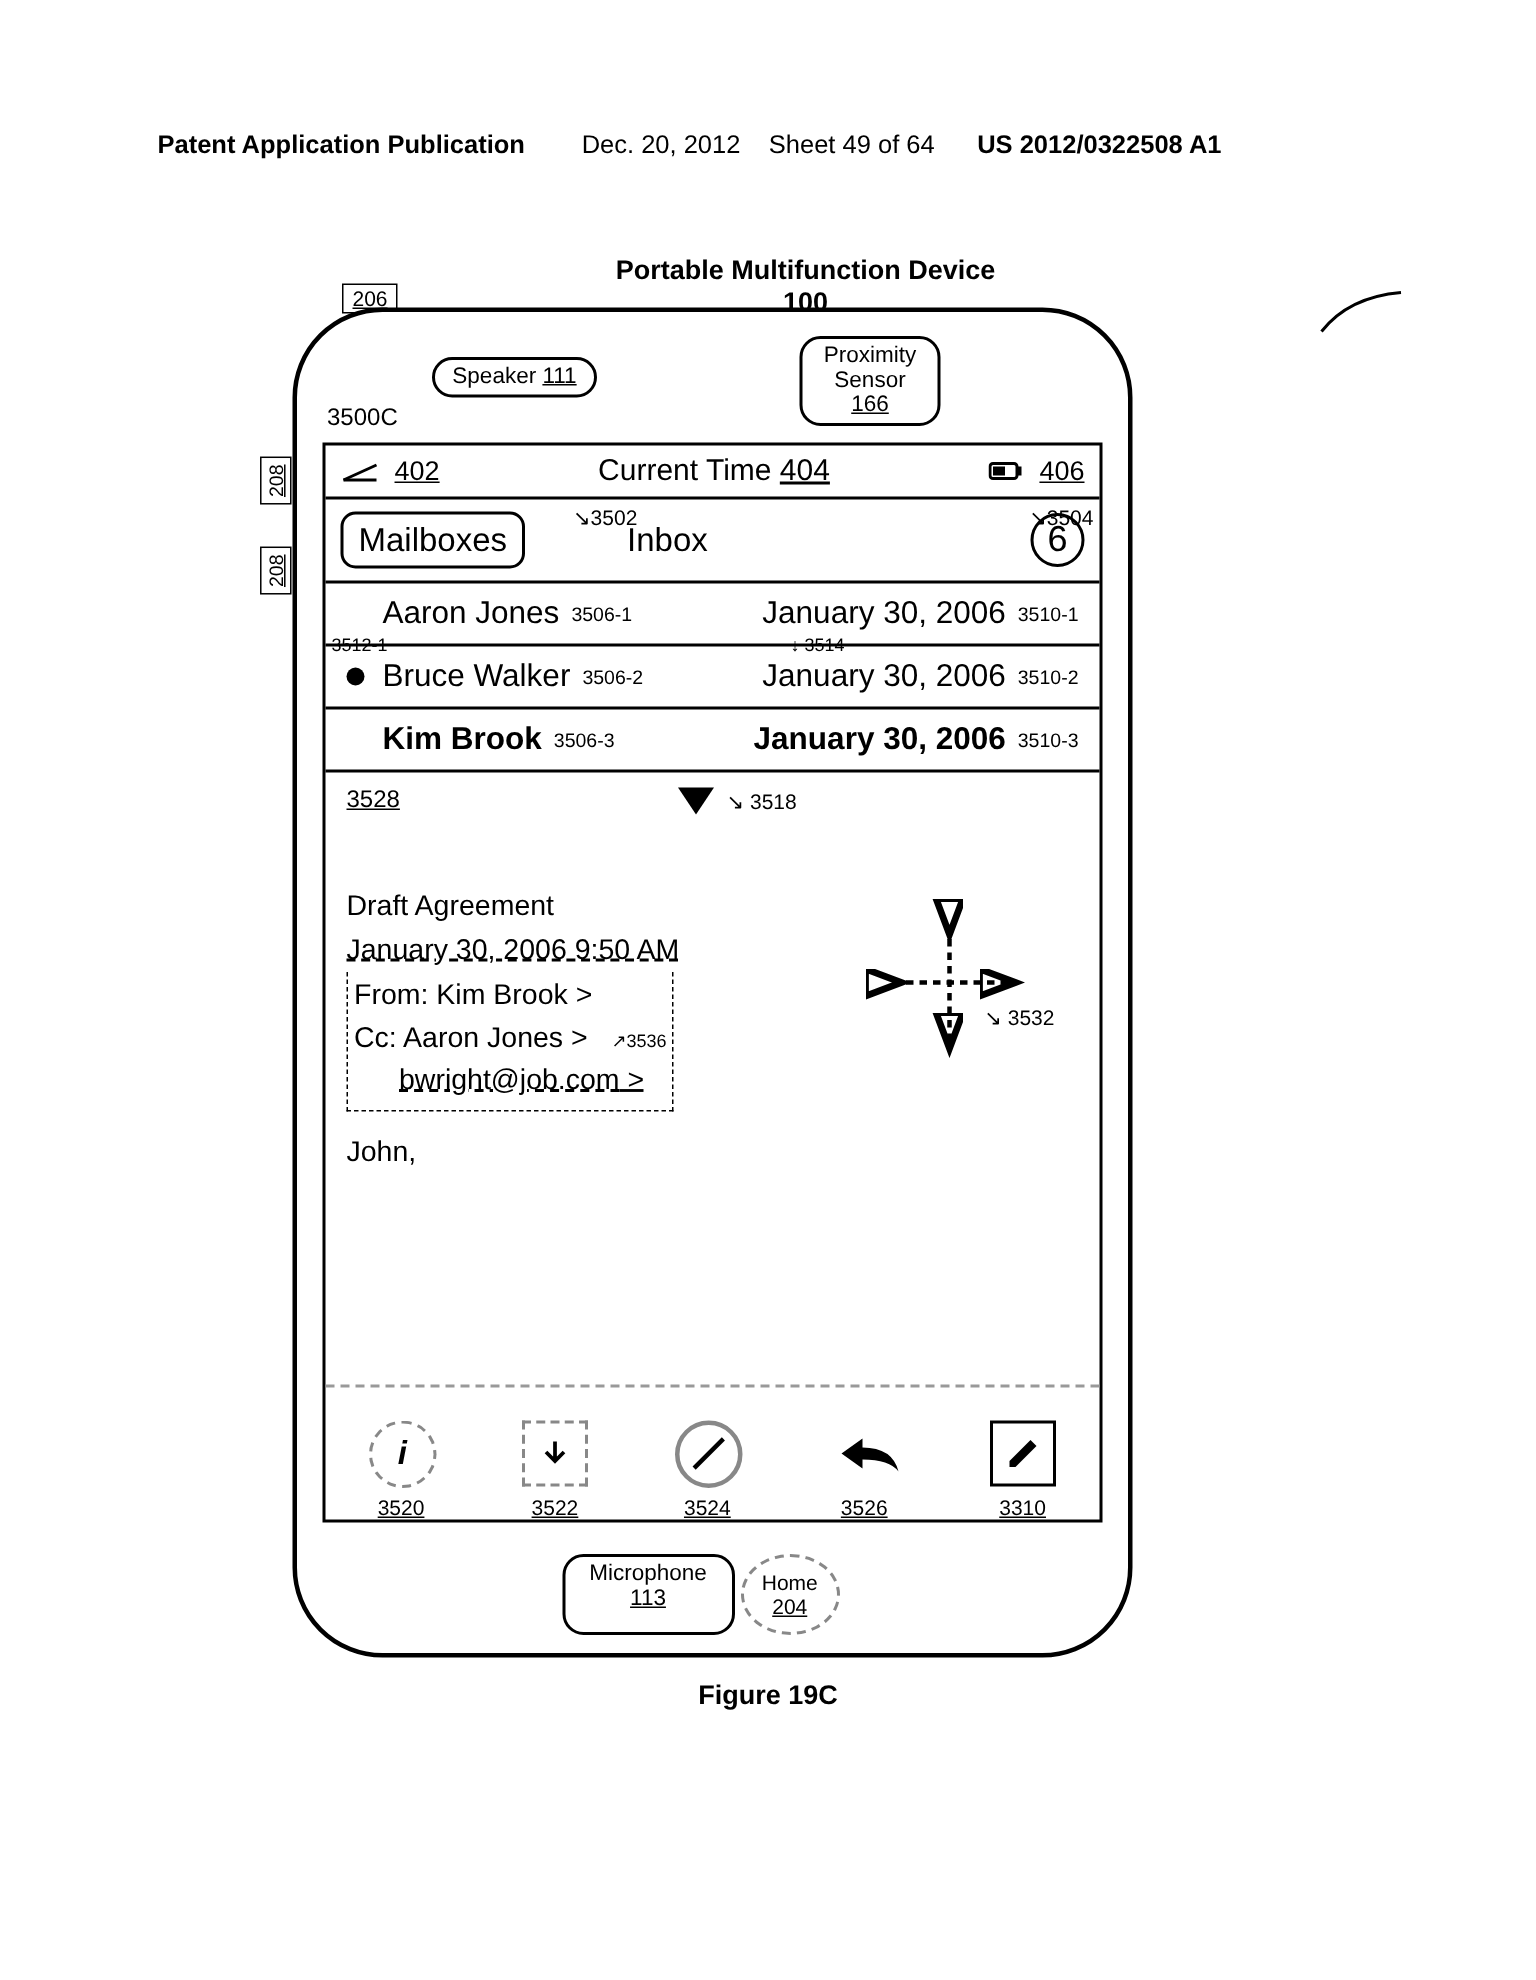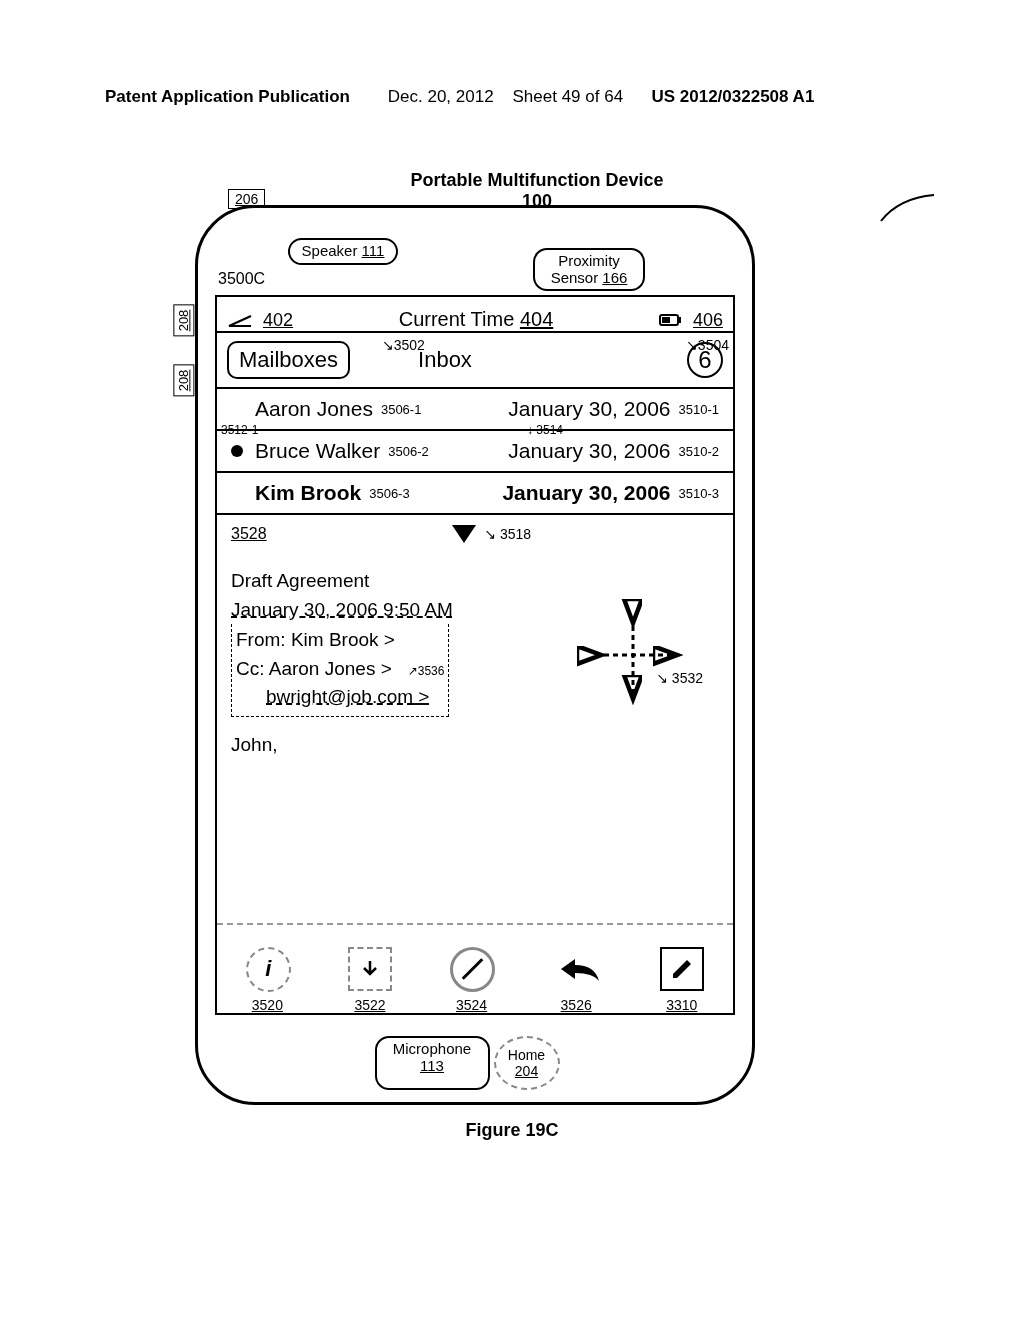--- a/index.html
+++ b/index.html
@@ -44,34 +44,34 @@
     border: 2px solid #000;
     border-radius: 14px;
     padding: 3px 8px;
     font-size: 15px;
     text-align: center;
     background: #fff;
     line-height: 1.1;
   }
   .speaker-pill { left: 90px; top: 30px; width: 110px; }
   .optical-pill { left: 215px; top: 24px; width: 95px; }
-  .proximity-pill { left: 335px; top: 40px; width: 112px; }
+  .proximity-pill { left: 335px; top: 16px; width: 94px; }
   .underline { text-decoration: underline; }
   .label-3500c {
     position: absolute; left: 20px; top: 62px; font-size: 16px;
   }
   .screen {
     position: absolute;
     left: 17px; right: 17px;
     top: 87px; height: 720px;
     border: 2px solid #000;
     background: #fff;
   }
   .status-bar {
-    height: 36px; display: flex; align-items: flex-end;
+    height: 36px; display: flex; align-items: center;
     justify-content: space-between;
     padding: 0 10px;
     font-size: 18px;
     border-bottom: 2px solid #000;
   }
   .signal-icon { display:inline-block; vertical-align: middle; }
   .title-row {
     height: 56px;
     border-bottom: 2px solid #000;
     display: flex; align-items: center;
@@ -110,21 +110,21 @@
     position: relative;
   }
   .ref-3528 { text-decoration: underline; font-size: 16px; }
   .triangle-down {
     display:inline-block;
     width:0;height:0;
     border-left:12px solid transparent;
     border-right:12px solid transparent;
     border-top:18px solid #000;
   }
-  .msg-detail { margin-top: 24px; font-size: 19px; line-height:1.5; }
+  .msg-detail { margin-top: 48px; font-size: 19px; line-height:1.5; }
   .dashed-box {
     border: 1px dashed #000;
     border-top: none;
     padding: 2px 4px 4px 4px;
     display:inline-block;
   }
   .arrow-cross {
     position:absolute; right:40px; top:80px;
   }
   .toolbar {

